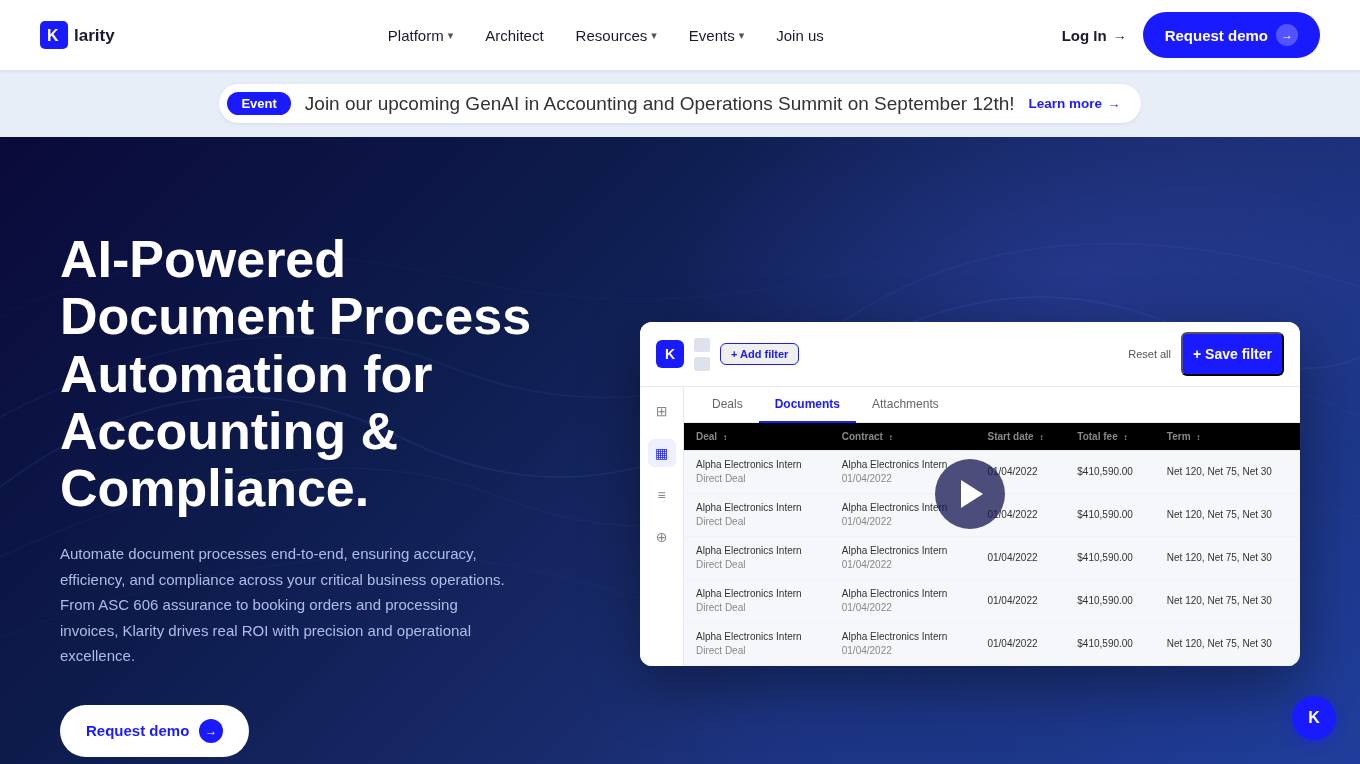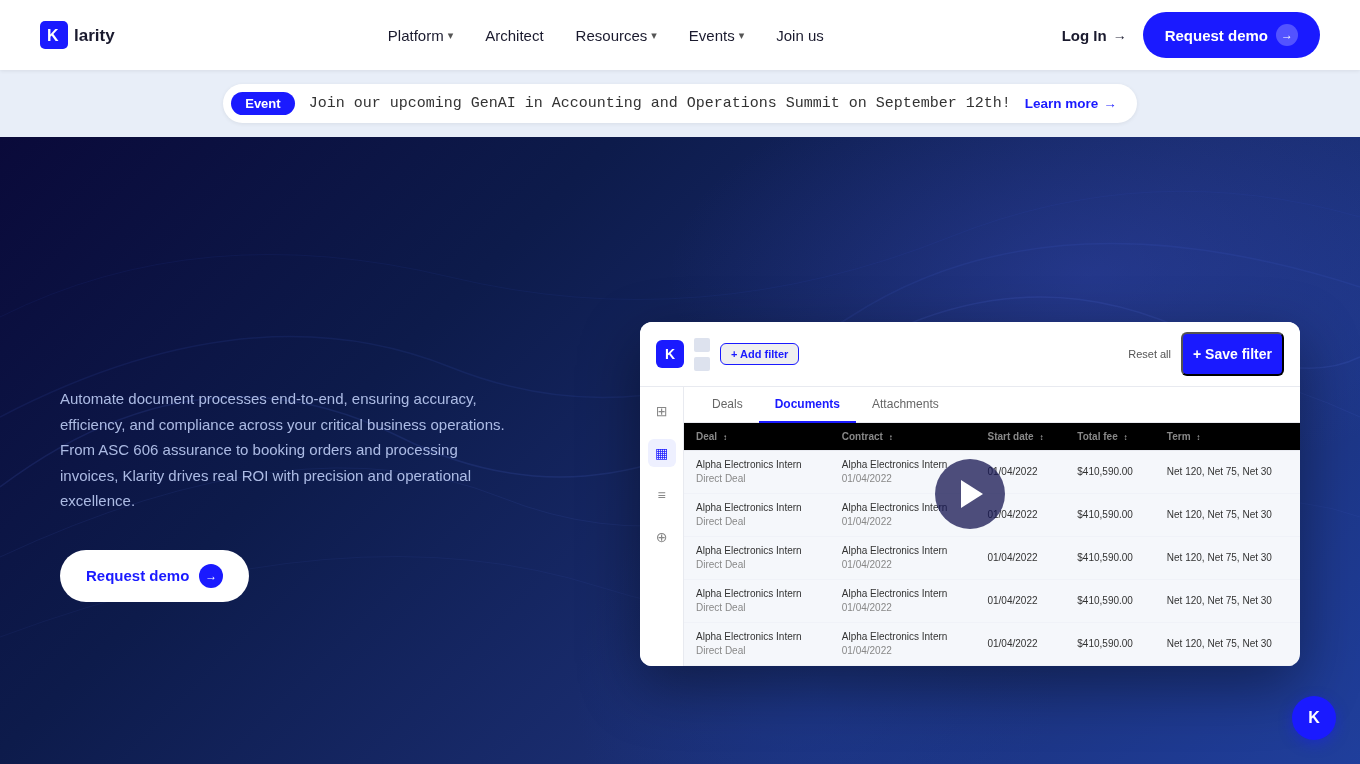--- a/index.html
+++ b/index.html
@@ -52,21 +52,21 @@
       display: flex; align-items: center; gap: 14px;
       background: #fff; border-radius: 30px;
       padding: 8px 20px 8px 8px;
       box-shadow: 0 1px 4px rgba(0,0,0,0.07);
     }
     .banner-badge {
       background: #1a1aff; color: #fff;
       border-radius: 20px; padding: 4px 14px;
       font-size: 13px; font-weight: 600;
     }
-    .banner-text { font-size: 15px; color: #333; font-family: Liberation Mono, monospace; }
+    .banner-text { font-size: 19px; color: #333; }
     .banner-link {
       display: flex; align-items: center; gap: 5px;
       font-size: 13.5px; font-weight: 600; color: #1a1aff; cursor: pointer;
     }
 
     
     .hero {
       min-height: calc(764px - 70px);
       background: linear-gradient(135deg, #0a0a3a 0%, #0d1b4b 30%, #1a2d70 60%, #2040a0 100%);
       position: relative; overflow: hidden;
@@ -288,20 +288,21 @@
 
   <svg class="wave-svg" viewBox="0 0 1360 700" preserveAspectRatio="none" xmlns="http://www.w3.org/2000/svg">
     <path d="M0,350 Q200,200 400,300 Q600,400 800,250 Q1000,100 1200,200 Q1300,250 1360,220" stroke="rgba(100,130,255,0.3)" stroke-width="1.5" fill="none"></path>
     <path d="M0,420 Q300,280 500,360 Q700,440 900,300 Q1100,160 1360,280" stroke="rgba(100,130,255,0.2)" stroke-width="1" fill="none"></path>
     <path d="M0,280 Q250,150 450,230 Q650,310 850,180 Q1050,50 1360,150" stroke="rgba(80,110,240,0.25)" stroke-width="1.5" fill="none"></path>
     <path d="M0,500 Q350,370 600,450 Q850,530 1100,400 Q1250,340 1360,380" stroke="rgba(100,130,255,0.15)" stroke-width="1" fill="none"></path>
     <path d="M0,180 Q200,80 450,140 Q700,200 950,100 Q1150,20 1360,80" stroke="rgba(60,90,220,0.2)" stroke-width="1" fill="none"></path>
   </svg>
 
   <div class="hero-left">
+    <h1 class="hero-title">AI-Powered Document Process Automation for Accounting &amp; Compliance.</h1>
     <p class="hero-body">Automate document processes end-to-end, ensuring accuracy, efficiency, and compliance across your critical business operations. From ASC 606 assurance to booking orders and processing invoices, Klarity drives real ROI with precision and operational excellence.</p>
     <button class="btn-hero-demo">
       <span>Request demo</span>
       <span class="arrow-circle-blue">→</span>
     </button>
   </div>
 
   <div class="hero-right">
     <div class="dashboard-frame" style="position:relative;">
 

